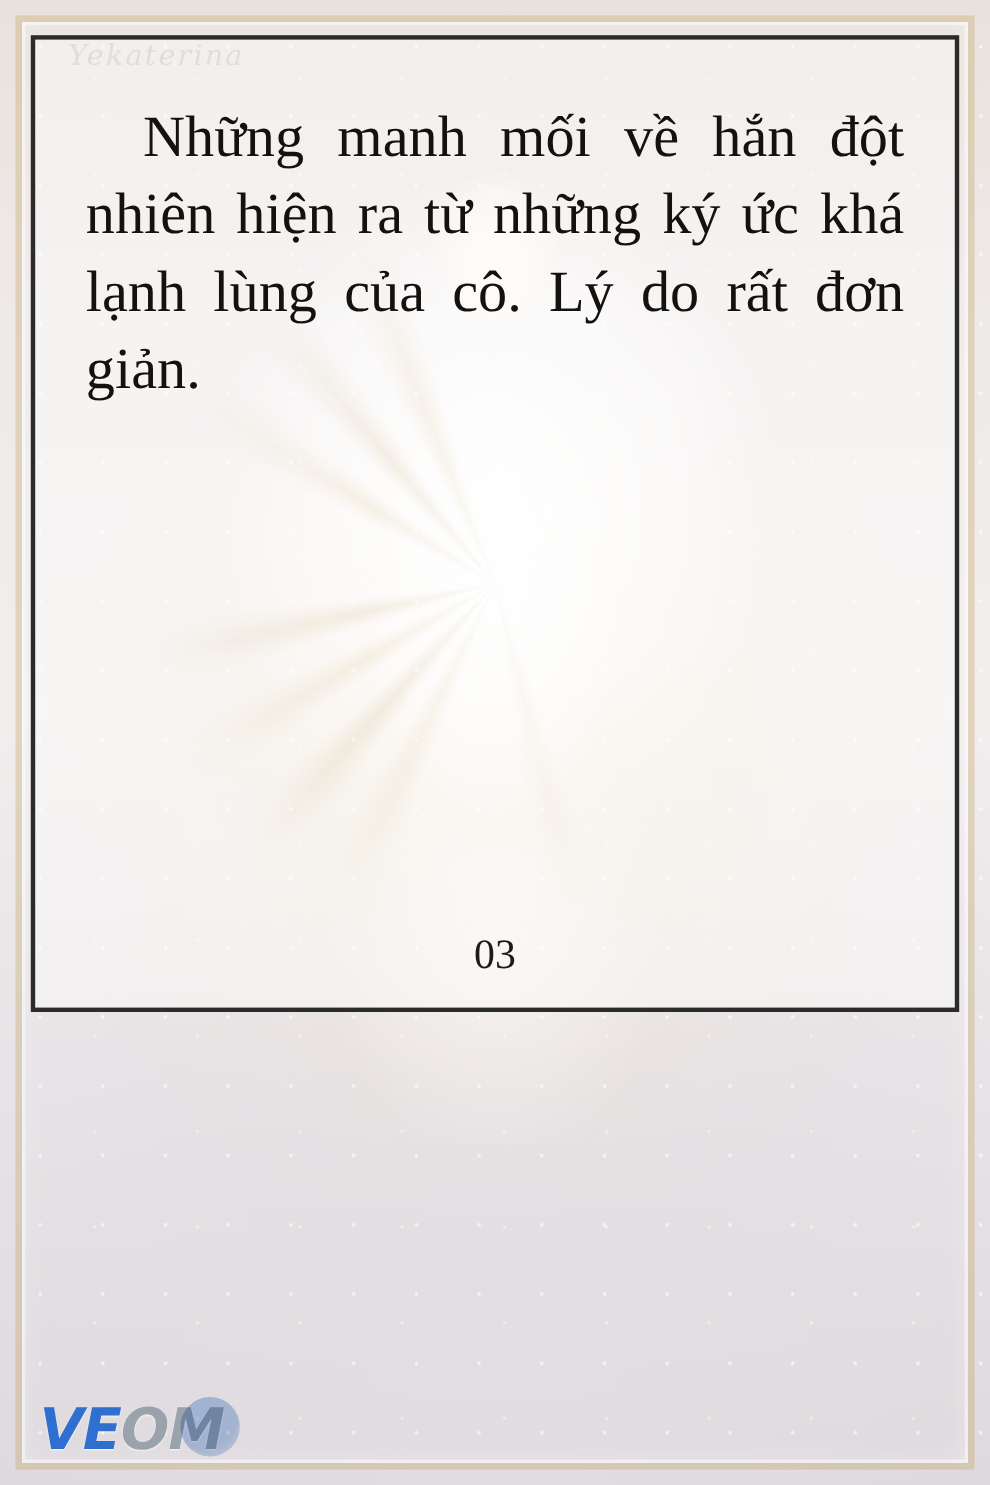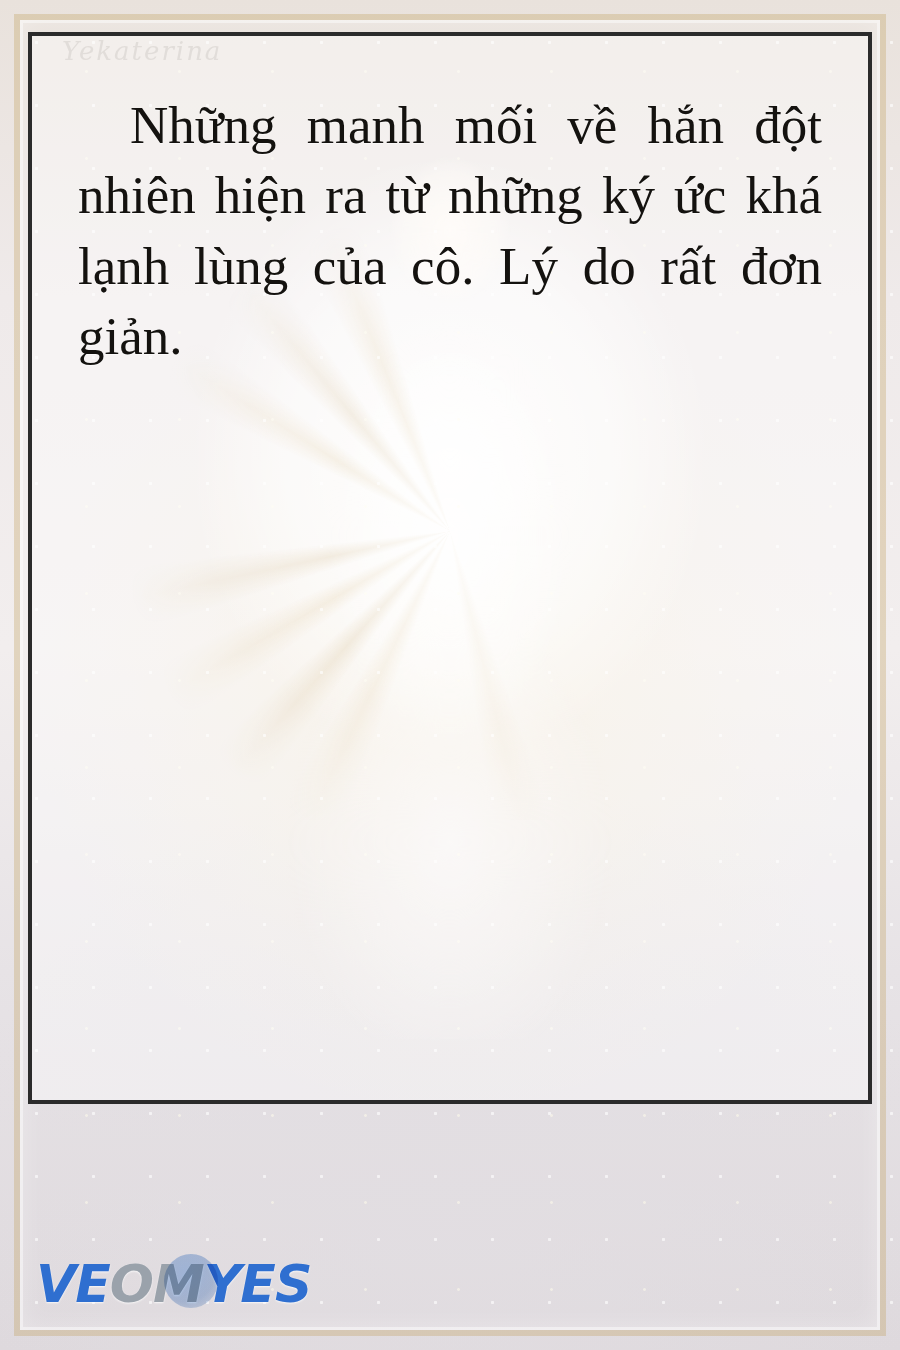--- a/index.html
+++ b/index.html
@@ -134,21 +134,21 @@
     text-shadow: 0 2px 6px rgba(255,255,255,0.5);
     user-select: none;
   }
 
   
   .reader-card {
     position: absolute;
     left: 28px;
     top: 32px;
     width: 844px;
-    height: 1072px;
+    height: 888px;
     box-sizing: border-box;
     border: 4px solid #2b2b2b;
     background: rgba(255,255,255,0.42);
     padding: 54px 46px 0 46px;
     overflow: hidden;
   }
 
   .reader-body {
     position: relative;
     z-index: 2;
@@ -193,21 +193,21 @@
     text-align: center;
     font-family: "Liberation Serif", serif;
     font-size: 38px;
     color: #1d1b19;
   }
 
   
   .watermark {
     position: absolute;
     left: 36px;
-    bottom: 40px;
+    bottom: 24px;
     display: flex;
     align-items: baseline;
     font-family: "DejaVu Sans", sans-serif;
     font-weight: 700;
     font-style: italic;
     font-size: 52px;
     letter-spacing: -1px;
     line-height: 1;
     user-select: none;
   }
@@ -236,22 +236,22 @@
   <div class="bg-sparkle"></div>
   <div class="bg-frame"></div>
 
   <div class="bg-script">Yekaterina</div>
 
   <div class="reader-card">
     <div class="reader-body">
       <p class="para p1">Những manh mối về hắn đột nhiên hiện ra từ những ký ức khá lạnh lùng của cô. Lý do rất đơn giản.</p>
     </div>
 
+    <div class="page-number">03</div>
   </div>
 
   <div class="watermark">
     <span class="wm-a">VE</span>
     <span class="wm-b">OM</span>
-    <span class="wm-c">YES</span>
     <span class="wm-dot"></span>
   </div>
 
 </div>
 
 </body></html>

